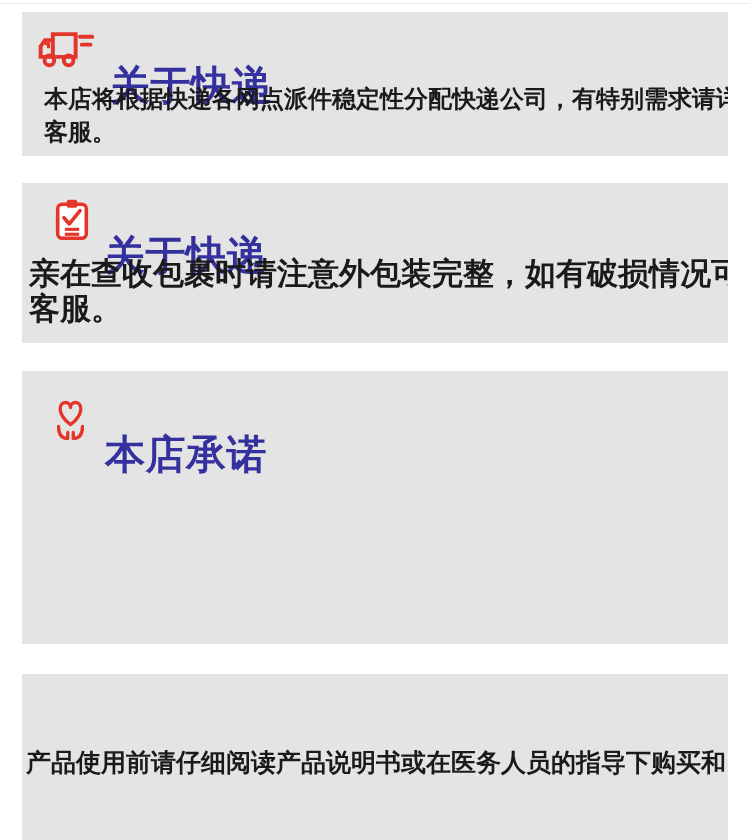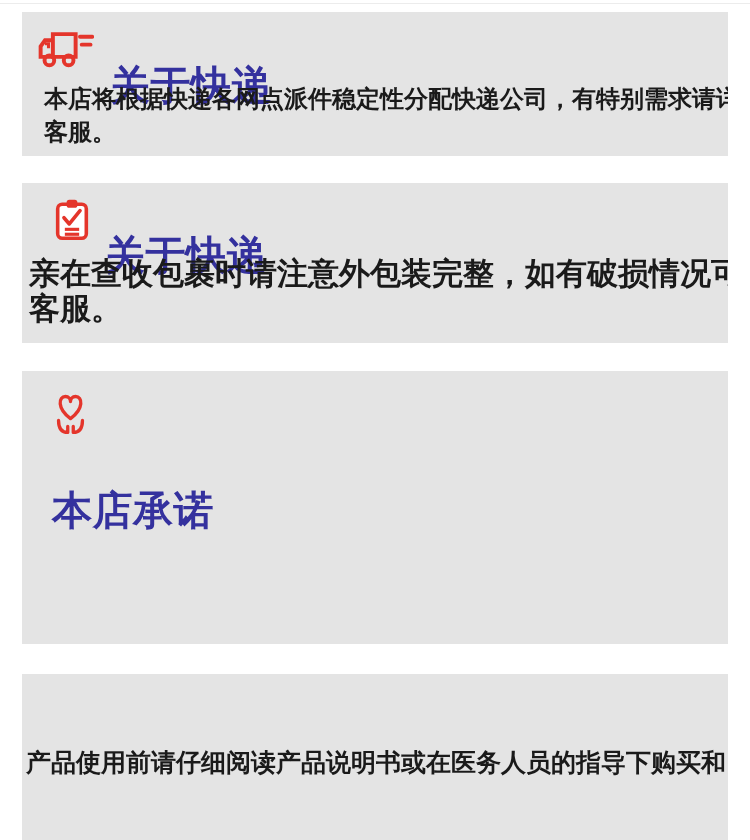--- a/index.html
+++ b/index.html
@@ -20,21 +20,21 @@
   #card-express{top:12px;height:144px;}
   #card-receive{top:183px;height:160px;}
   #card-promise{top:371px;height:273px;}
   #card-usage{top:674px;height:166px;}
 
   .card-header{
     position:absolute;display:flex;align-items:flex-start;gap:16px;
   }
   #card-express .card-header{left:16px;top:16px;}
   #card-receive .card-header{left:33px;top:15px;}
-  #card-promise .card-header{left:30px;top:20px;flex-direction:column;}
+  #card-promise .card-header{left:30px;top:26px;}
   #card-usage   .card-header{left:34px;top:20px;}
 
   .card-title{
     font-size:40px;font-weight:700;line-height:48px;
     color:var(--title-color,#34319e);
     letter-spacing:0.5px;white-space:nowrap;
   }
   .icon{color:var(--icon-color,#e4352b);display:block;flex:0 0 auto;}
   .icon svg{display:block;}
 

